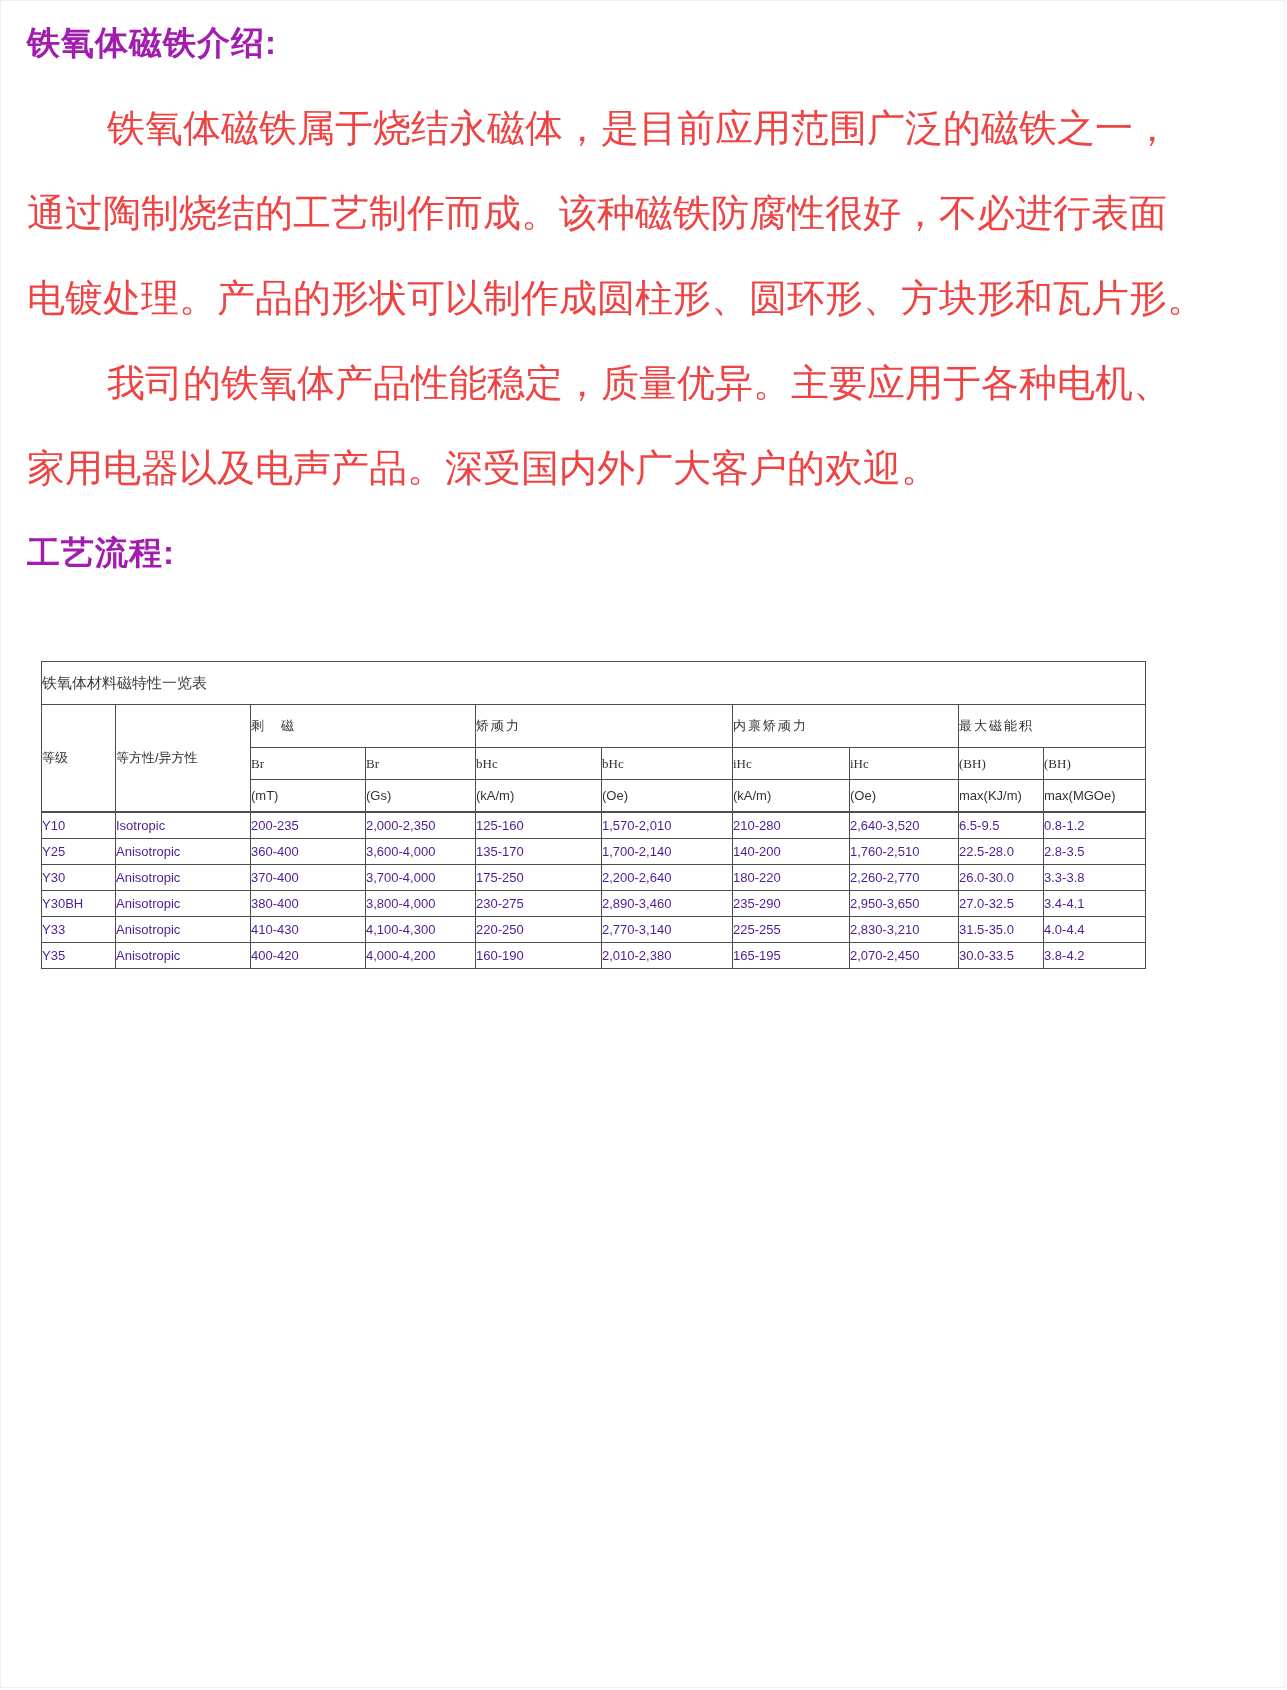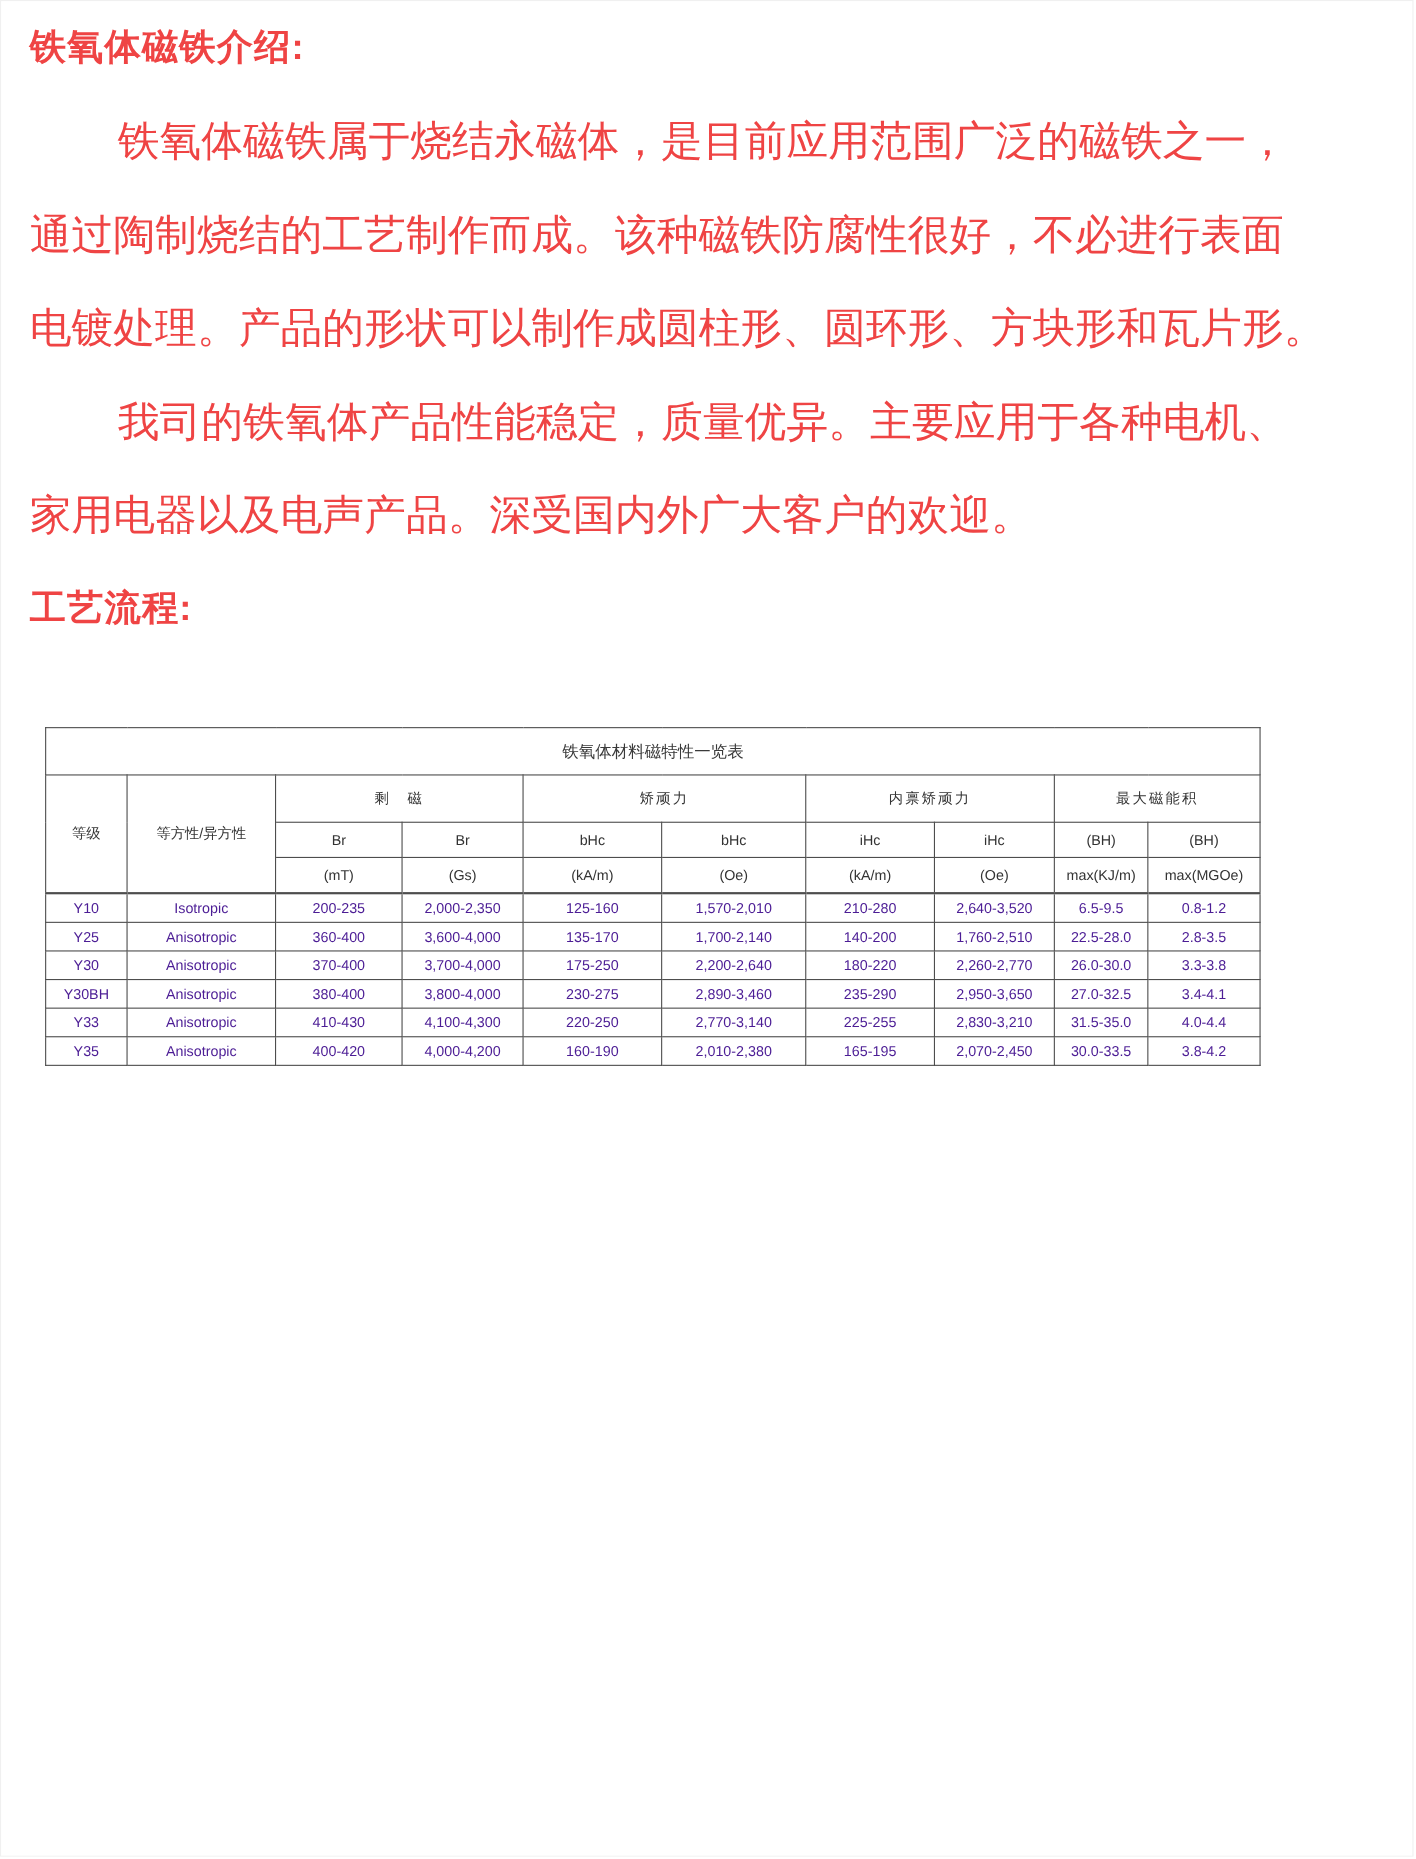--- a/index.html
+++ b/index.html
@@ -18,21 +18,21 @@
     box-sizing: border-box;
     padding: 0 24px 0 26px;
   }
   
   .doc-heading {
     height: 85px;
     display: flex;
     align-items: center;
     font-size: 33px;
     font-weight: bold;
-    color: #ef4444;
+    color: #a21caf;
     white-space: nowrap;
     letter-spacing: 1px;
   }
   .doc-line {
     height: 85px;
     display: flex;
     align-items: center;
     font-size: 38px;
     color: #ef4444;
     white-space: nowrap;
@@ -41,39 +41,40 @@
     padding-left: 80px;
   }
   
   .ferrite-table {
     border-collapse: collapse;
     table-layout: fixed;
     width: 1104px;
     margin: 65px 0 0 14px;
     color: #333333;
     font-size: 13px;
-    text-align: center;
+    text-align: left;
   }
   .ferrite-table td {
     border: 1px solid #4d4d4d;
     padding: 0;
     overflow: hidden;
     white-space: nowrap;
   }
   .ferrite-table .title-row td {
     height: 42px;
     font-size: 15px;
     color: #3a3a3a;
   }
   .ferrite-table .group-row td {
     height: 42px;
     letter-spacing: 2px;
   }
   .ferrite-table .sub-row td {
     height: 31px;
+    font-family: Liberation Serif, serif;
   }
   .ferrite-table .unit-row td {
     height: 31px;
     border-bottom-width: 2px;
     border-radius: 10px;
   }
   .ferrite-table .group-row td[rowspan] {
     border-bottom-width: 2px;
     letter-spacing: 0;
   }

